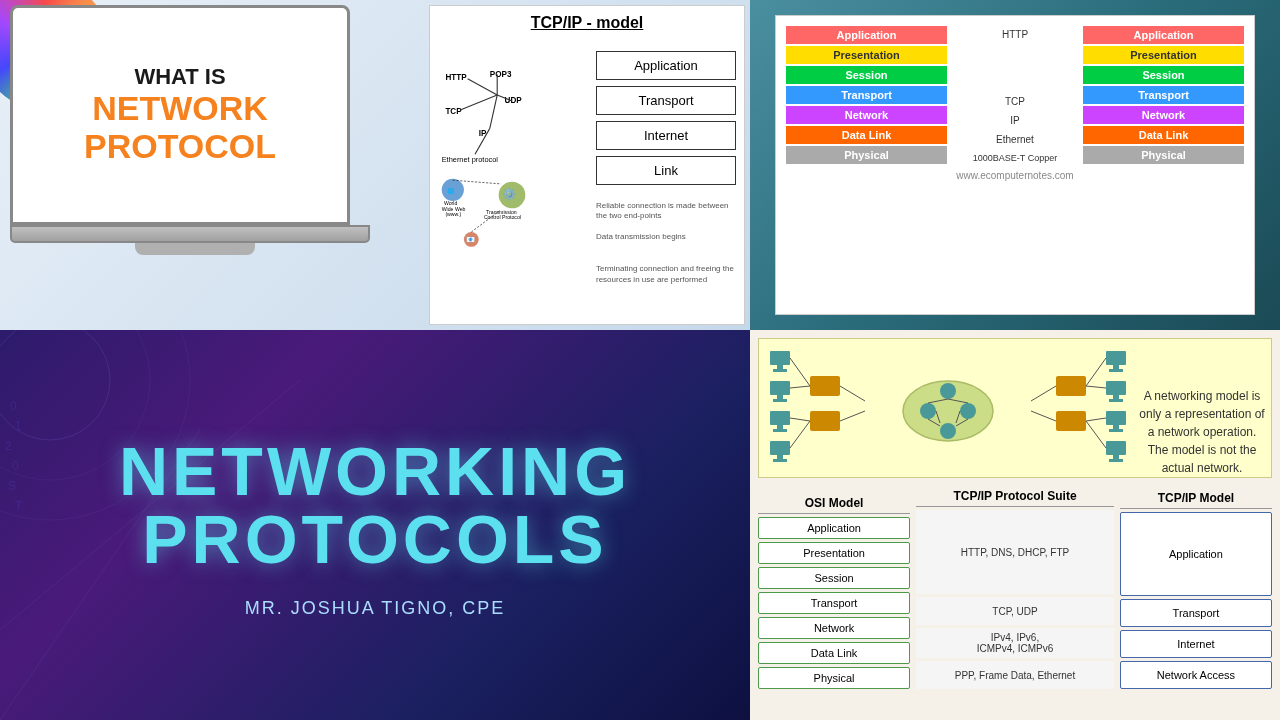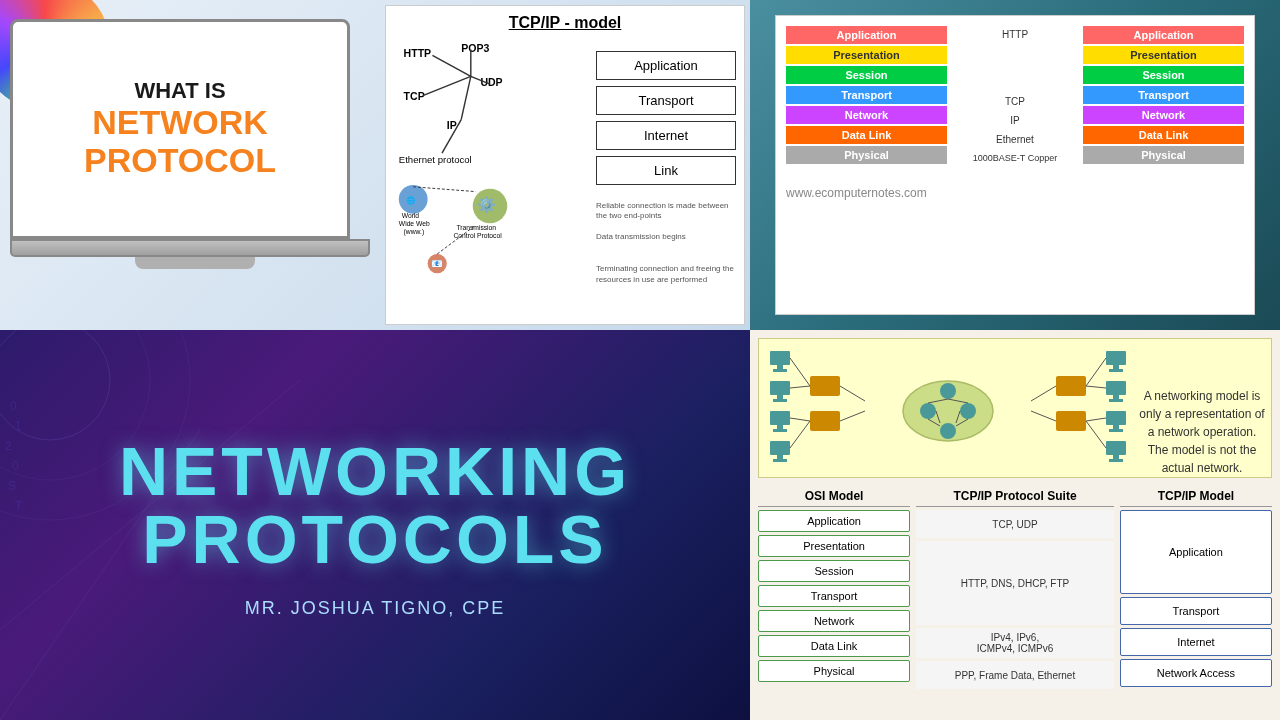--- a/index.html
+++ b/index.html
@@ -16,21 +16,21 @@
       align-items: center;
       justify-content: center;
     }
 
     
     .laptop-section {
       width: 370px;
       height: 300px;
       position: absolute;
       left: 10px;
-      top: 19px;
+      top: 5px;
     }
     .laptop-screen {
       background: white;
       width: 340px;
       height: 220px;
       border-radius: 8px 8px 0 0;
       border: 3px solid #888;
       display: flex;
       flex-direction: column;
       align-items: center;
@@ -69,21 +69,21 @@
       height: 12px;
       margin: 0 auto;
       border-radius: 0 0 8px 8px;
     }
 
     
     .tcpip-section {
       position: absolute;
       right: 5px;
       top: 5px;
-      width: 360px;
+      width: 316px;
       height: 320px;
       background: white;
       border: 1px solid #ccc;
       padding: 8px;
     }
     .tcpip-title {
       font-size: 16px;
       font-weight: bold;
       text-align: center;
       margin-bottom: 6px;
@@ -221,20 +221,21 @@
     }
     .model-table-container {
       display: flex;
       gap: 6px;
     }
     .model-col {
       flex: 1;
       display: flex;
       flex-direction: column;
       gap: 3px;
+      justify-content: flex-end;
     }
     .model-header {
       font-size: 12px;
       font-weight: bold;
       text-align: center;
       padding: 3px;
       border-bottom: 1px solid #999;
       white-space: nowrap;
     }
     .model-cell {
@@ -379,21 +380,21 @@
         <div style="flex:1; display:flex; flex-direction:column; gap:2px;">
           <div class="osi-cell color-app">Application</div>
           <div class="osi-cell color-pres">Presentation</div>
           <div class="osi-cell color-sess">Session</div>
           <div class="osi-cell color-trans">Transport</div>
           <div class="osi-cell color-net">Network</div>
           <div class="osi-cell color-datalink">Data Link</div>
           <div class="osi-cell color-phys">Physical</div>
         </div>
       </div>
-      <div style="font-size:12px; color:#888; margin-top:20px; text-align:left;">www.ecomputernotes.com</div>
+      <div style="font-size:10px; color:#888; margin-top:4px; text-align:center;">www.ecomputernotes.com</div>
     </div>
   </div>
 
   <div class="panel-bl">
 
     <svg class="bg-circuit" viewBox="0 0 750 390">
       <circle cx="50" cy="50" r="60" fill="none" stroke="#8888ff" stroke-width="1"></circle>
       <circle cx="50" cy="50" r="100" fill="none" stroke="#8888ff" stroke-width="0.5"></circle>
       <circle cx="50" cy="50" r="140" fill="none" stroke="#8888ff" stroke-width="0.5"></circle>
       <line x1="0" y1="390" x2="200" y2="100" stroke="#aaaaff" stroke-width="0.5"></line>
@@ -492,22 +493,22 @@
         <div class="model-cell">Presentation</div>
         <div class="model-cell">Session</div>
         <div class="model-cell">Transport</div>
         <div class="model-cell">Network</div>
         <div class="model-cell">Data Link</div>
         <div class="model-cell">Physical</div>
       </div>
 
       <div class="tcpip-suite-col">
         <div class="model-header">TCP/IP Protocol  Suite</div>
+        <div class="model-cell-wide" style="min-height:84px;">HTTP, DNS, DHCP, FTP</div>
         <div class="model-cell-wide" style="min-height:28px;">TCP, UDP</div>
-        <div class="model-cell-wide" style="min-height:84px;">HTTP, DNS, DHCP, FTP</div>
         <div class="model-cell-wide" style="min-height:28px;">IPv4, IPv6,<br>ICMPv4, ICMPv6</div>
         <div class="model-cell-wide" style="min-height:28px;">PPP, Frame Data, Ethernet</div>
       </div>
 
       <div class="model-col">
         <div class="model-header">TCP/IP Model</div>
         <div class="model-cell-blue" style="min-height:84px; display:flex; align-items:center; justify-content:center; border:1.5px solid #4466aa;">Application</div>
         <div class="model-cell-blue" style="min-height:28px; display:flex; align-items:center; justify-content:center; border:1.5px solid #4466aa;">Transport</div>
         <div class="model-cell-blue" style="min-height:28px; display:flex; align-items:center; justify-content:center; border:1.5px solid #4466aa;">Internet</div>
         <div class="model-cell-blue" style="min-height:28px; display:flex; align-items:center; justify-content:center; border:1.5px solid #4466aa;">Network Access</div>

